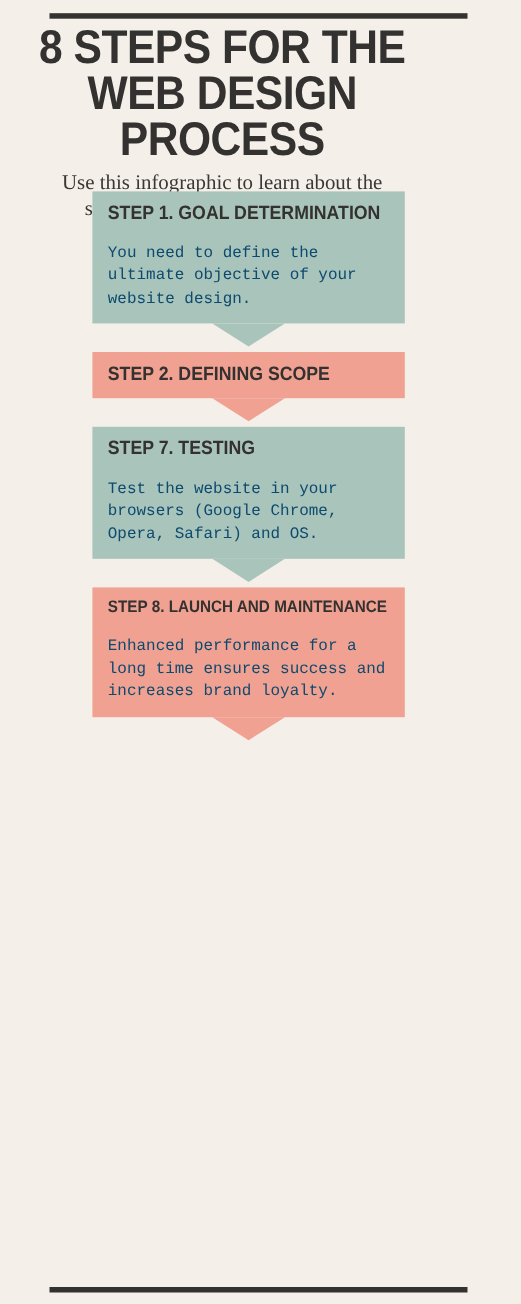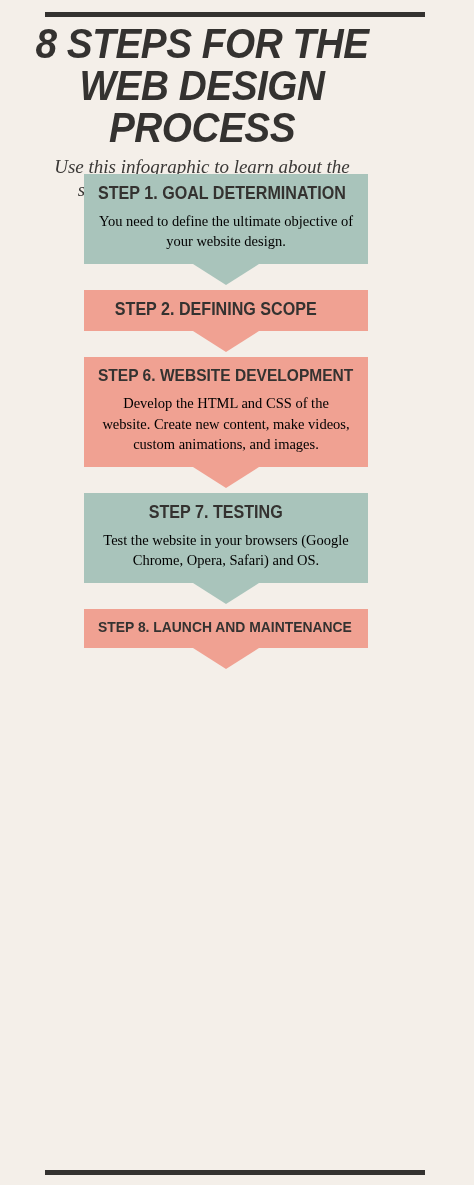--- a/index.html
+++ b/index.html
@@ -30,21 +30,20 @@
   .rule-top    { top:12px; }
   .rule-bottom { top:1170px; }
 
   
   .header {
     position:absolute;
     top:22px;
     left:0;
     width:404px;
     text-align:center;
-    font-style:italic;
   }
 
   .main-title {
     font-family:"Liberation Sans Narrow", "Liberation Sans", sans-serif;
     font-weight:bold;
     font-size:43px;
     line-height:0.98;
     letter-spacing:-0.5px;
     color:#343230;
     transform:scaleX(0.90);
@@ -61,21 +60,20 @@
     margin-top:8px;
     padding:0 38px;
   }
 
   
   .steps {
     position:absolute;
     top:174px;
     left:0;
     width:452px;
-    text-align:center;
   }
 
   .step {
     position:relative;
     width:284px;
     margin:0 auto 26px auto;
     padding:10px 14px 12px 14px;
   }
   .step:last-child { margin-bottom:0; }
 
@@ -103,25 +101,25 @@
     line-height:1.12;
     letter-spacing:0px;
     color:#343230;
     text-transform:uppercase;
     transform:scaleX(0.92);
     transform-origin:left center;
     white-space:nowrap;
   }
 
   .step-body {
-    font-family:Liberation Serif, serif;
+    font-family:Liberation Mono, monospace;
     font-size:14.5px;
     line-height:1.42;
-    color:#000000;
-    margin-top:7px;
+    color:#0c4a6e;
+    margin-top:17px;
   }
 </style>
 </head>
 <body>
 
 <div class="page">
 
   <div class="rule rule-top"></div>
 
   <div class="header">
@@ -132,31 +130,27 @@
   <div class="steps">
       <div class="step sage">
         <div class="step-title">STEP 1. GOAL DETERMINATION</div>
         <div class="step-body">You need to define the ultimate objective of your website design.</div>
         <div class="arrow"></div>
       </div>
       <div class="step salmon">
         <div class="step-title">STEP 2. DEFINING SCOPE</div>
         <div class="arrow"></div>
       </div>
-      <div class="step salmon">
-        <div class="step-title" style="font-size: 16.9px;">STEP 6. WEBSITE DEVELOPMENT</div>
-        <div class="step-body">Develop the HTML and CSS of the website. Create new content, make videos, custom animations, and images.</div>
-        <div class="arrow"></div>
-      </div>
       <div class="step sage">
         <div class="step-title">STEP 7. TESTING</div>
         <div class="step-body">Test the website in your browsers (Google Chrome, Opera, Safari) and OS.</div>
         <div class="arrow"></div>
       </div>
       <div class="step salmon">
         <div class="step-title" style="font-size: 15.1px;">STEP 8. LAUNCH AND MAINTENANCE</div>
+        <div class="step-body">Enhanced performance for a long time ensures success and increases brand loyalty.</div>
         <div class="arrow"></div>
       </div>
     </div>
 
   <div class="rule rule-bottom"></div>
 
 </div>
 
 </body></html>

